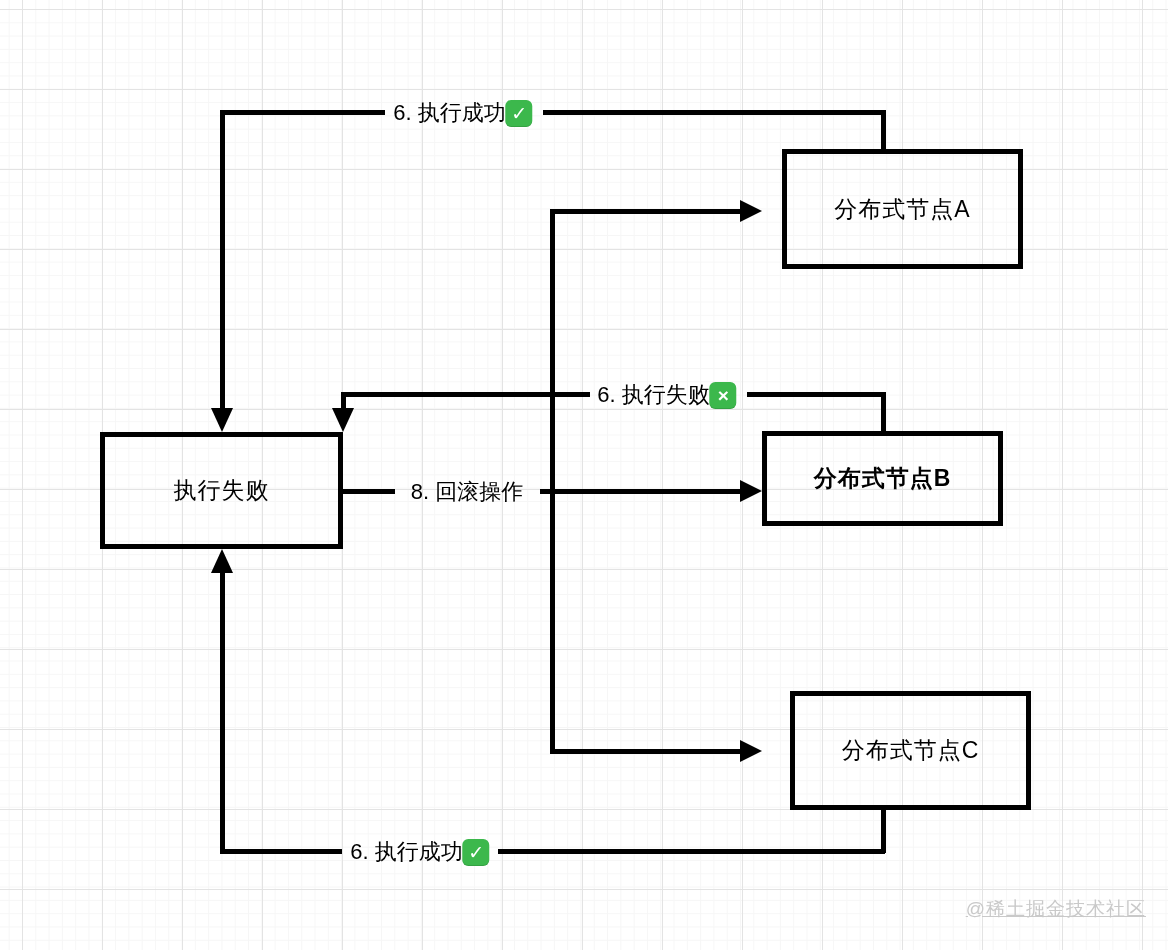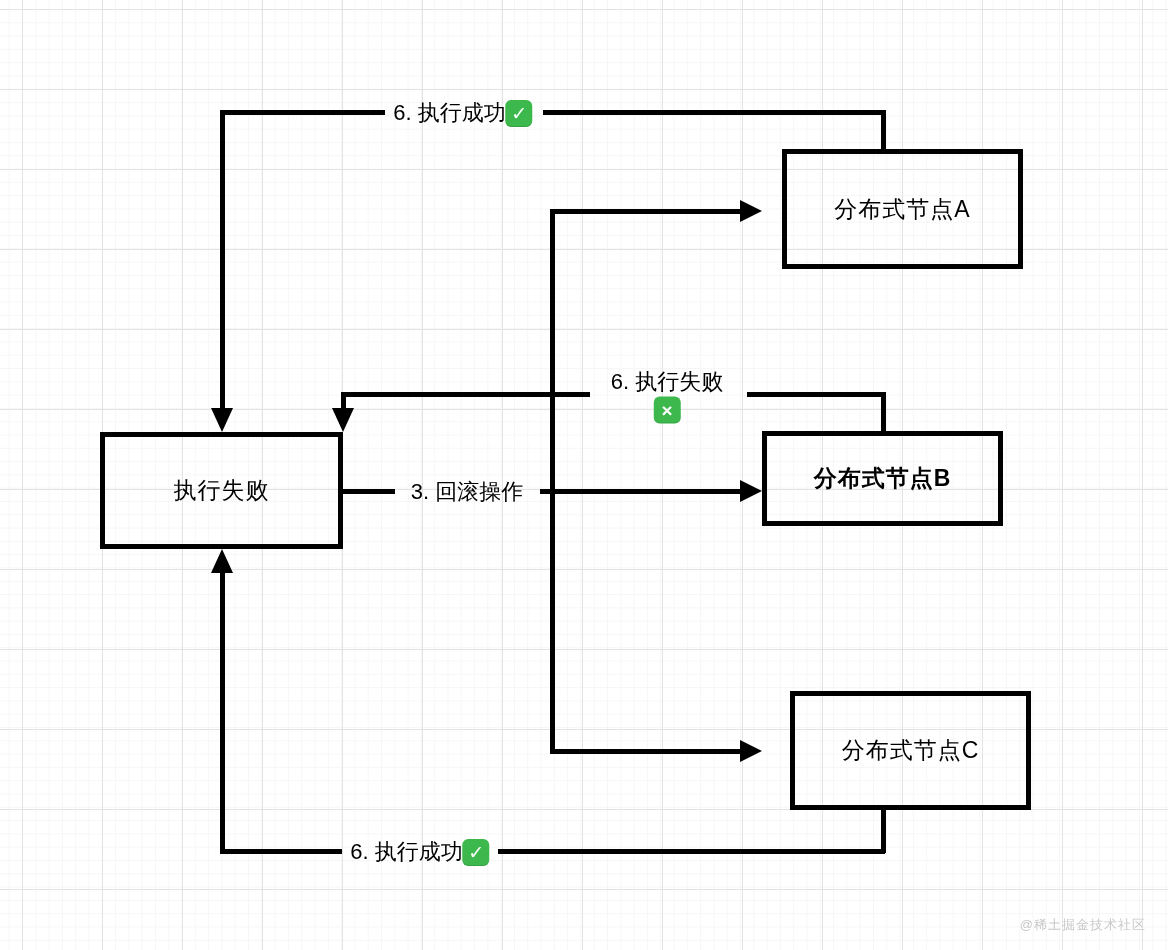--- a/index.html
+++ b/index.html
@@ -56,33 +56,33 @@
   #ah-into-a         {left:740px;top:200px;}
   #ah-into-b         {left:740px;top:480px;}
   #ah-into-c         {left:740px;top:740px;}
 
   .elabel{
     position:absolute;transform:translate(-50%,-50%);
     white-space:nowrap;font-size:22px;font-weight:500;
     display:flex;align-items:center;gap:0;
   }
   #label-success-a{left:463px;top:113px;}
-  #label-fail-b   {left:667px;top:395px;flex-direction:column;}
+  #label-fail-b   {left:667px;top:395px;}
   #label-rollback {left:467px;top:492px;}
   #label-success-c{left:420px;top:852px;}
 
   .badge{
     display:inline-flex;width:27px;height:27px;border-radius:6px;
     background:#3cb84c;color:#ffffff;align-items:center;justify-content:center;
     font-weight:bold;font-size:19px;line-height:1;
     box-shadow:inset 0 -1px 0 rgba(0,0,0,0.12);
   }
   #watermark{
-    position:absolute;right:22px;bottom:16px;
-    font-size:13px;color:#c9c9c9;letter-spacing:1px;
+    position:absolute;right:22px;bottom:28px;
+    font-size:19px;color:#c9c9c9;letter-spacing:1px;text-decoration:underline;
   }
 </style>
 </head>
 <body>
 
 <div id="canvas">
 
   <div class="line" id="h-top-left"></div>
   <div class="line" id="h-top-right"></div>
   <div class="line" id="v-a-up"></div>
@@ -126,21 +126,21 @@
 
   <div class="elabel" id="label-success-a">
     <span>6. 执行成功</span>
     <span class="badge">✓</span>
   </div>
   <div class="elabel" id="label-fail-b">
     <span>6. 执行失败</span>
     <span class="badge">×</span>
   </div>
   <div class="elabel" id="label-rollback">
-    <span>3. 回滚操作</span>
+    <span>8. 回滚操作</span>
   </div>
   <div class="elabel" id="label-success-c">
     <span>6. 执行成功</span>
     <span class="badge">✓</span>
   </div>
 
   <div id="watermark">@稀土掘金技术社区</div>
 </div>
 
 </body></html>

